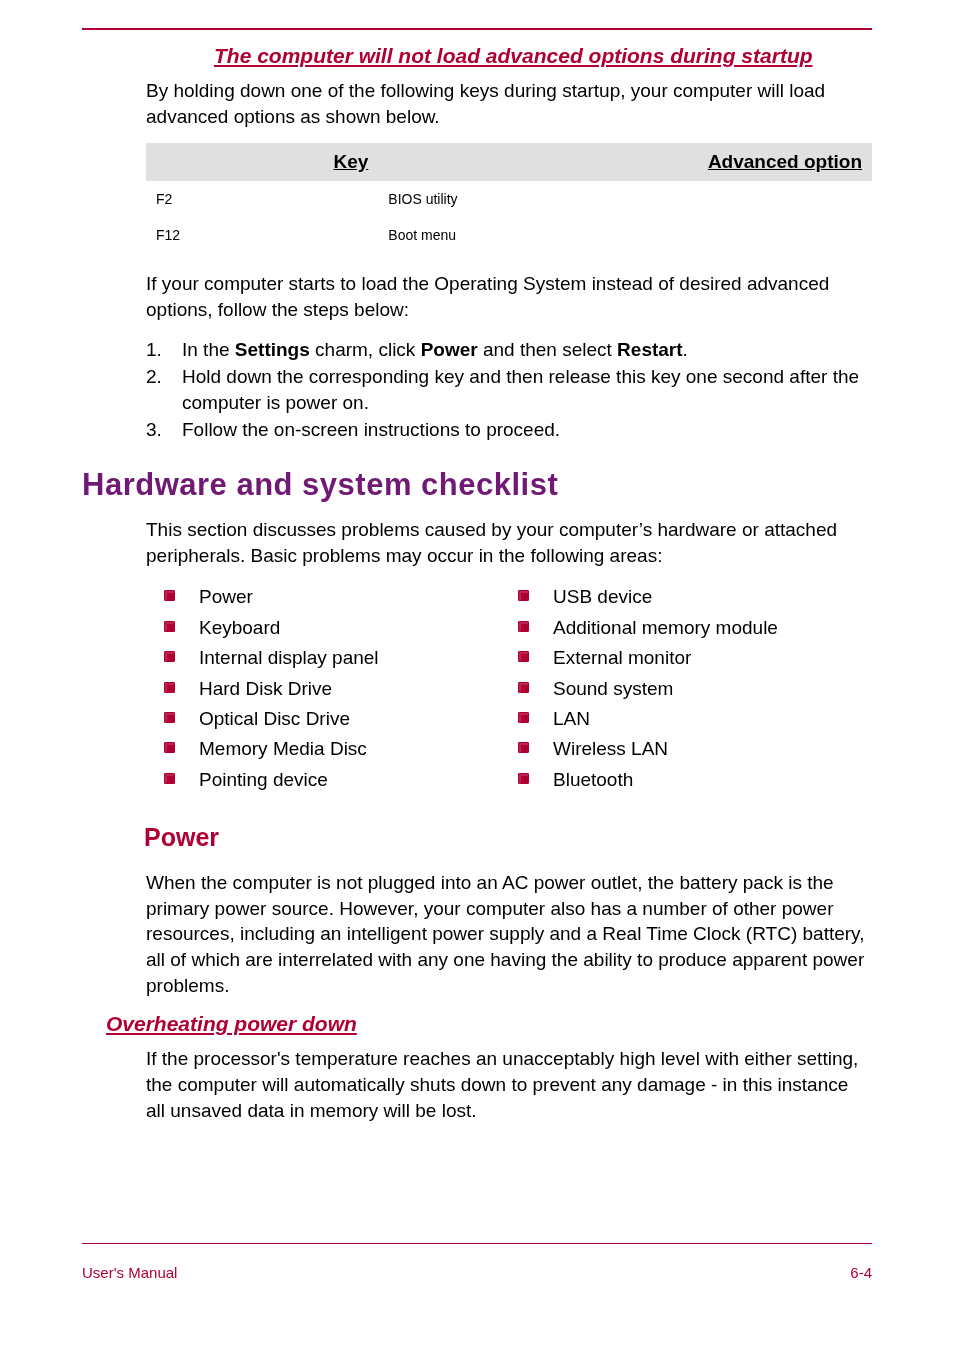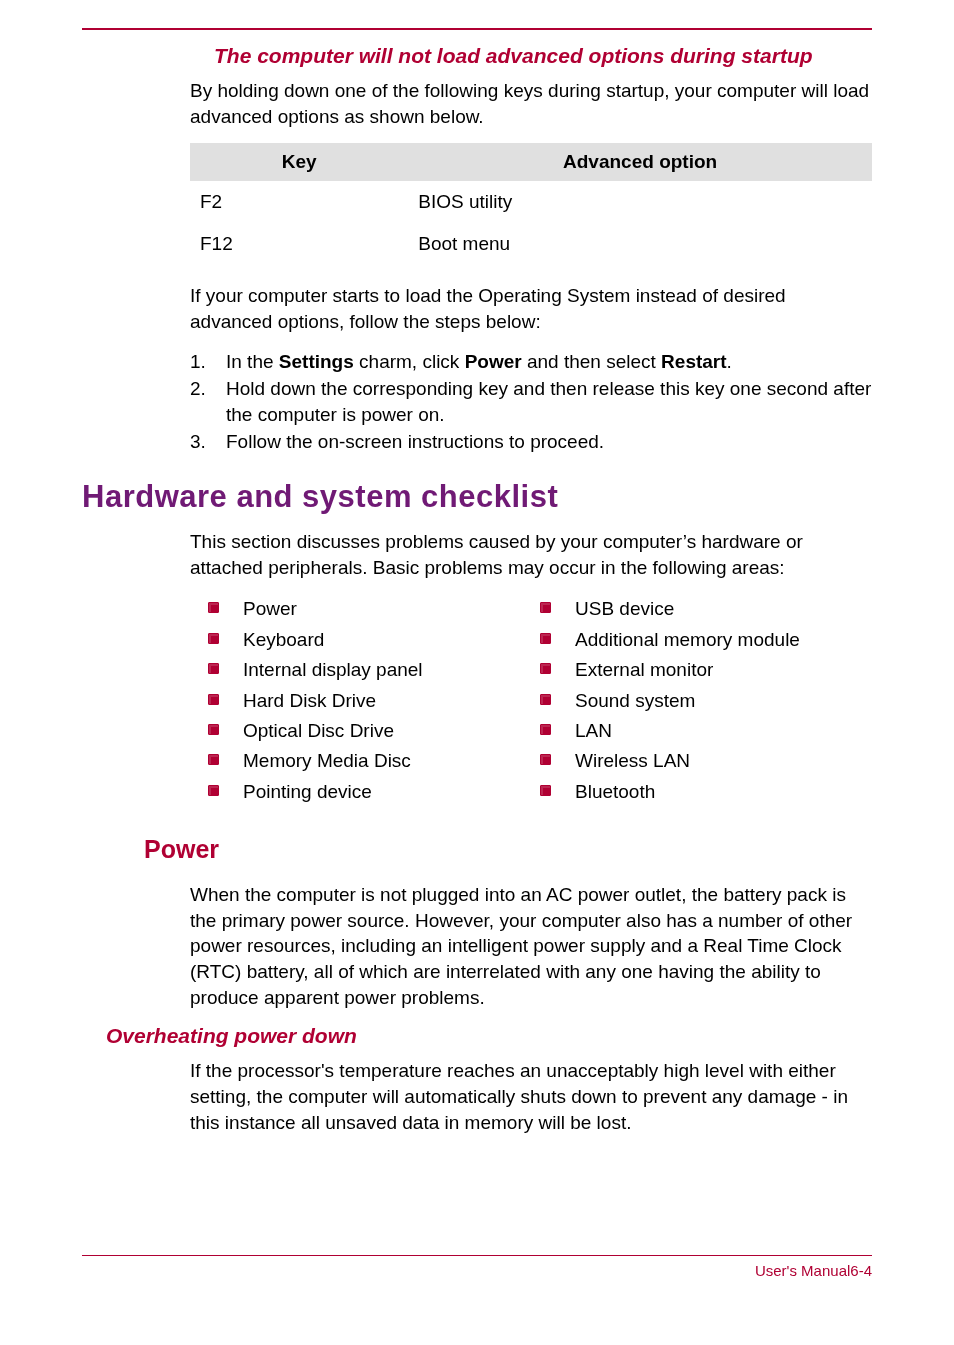--- a/index.html
+++ b/index.html
@@ -1,37 +1,37 @@
 <!DOCTYPE html>
 <html><head>
 <meta charset="utf-8">
 <style>
   * { box-sizing: border-box; margin: 0; padding: 0; }
   html, body { width: 954px; background: #fff; font-family: Arial, Helvetica, sans-serif; color: #000; }
   body { padding: 0; }
   .top-rule { border-top: 2px solid #b00033; margin: 28px 82px 0 82px; }
   .content { padding: 14px 82px 0 82px; }
-  .indent { margin-left: 108px; }
+  .indent { margin-left: 64px; }
   .h3-red { font-family: Arial, Helvetica, sans-serif; font-weight: bold; font-style: italic; color: #b00033; font-size: 21px; margin-bottom: 10px; }
-  .h3-red.indent2 { margin-left: 132px; }
+  .h3-red.indent2 { margin-left: 132px; text-decoration: underline; }
   .para { font-size: 19px; line-height: 1.35; margin-bottom: 14px; }
   .table { width: 100%; border-collapse: collapse; margin-bottom: 18px; }
-  .table th { background: #e0e0e0; text-align: center; font-weight: bold; padding: 8px 10px; font-size: 19px; }
-  .table td { padding: 10px 10px; font-size: 19px; vertical-align: top; }
+  .table th { background: #e0e0e0; text-align: right; font-weight: bold; padding: 8px 10px; font-size: 19px; text-decoration: underline; }
+  .table td { padding: 10px 10px; font-size: 14px; vertical-align: top; }
   .ol { margin-left: 0; padding-left: 0; list-style: none; margin-bottom: 24px; }
   .ol li { font-size: 19px; line-height: 1.35; display: flex; margin-bottom: 2px; }
   .ol li .num { width: 36px; flex-shrink: 0; }
   .h1-red { font-family: Arial, Helvetica, sans-serif; font-weight: 900; color: #701a75; font-size: 31px; margin-bottom: 14px; margin-left: 0; letter-spacing: 0.5px; }
   .two-col { display: flex; margin-left: 18px; margin-bottom: 28px; }
   .col { flex: 1; }
   .ul { list-style: none; padding: 0; margin: 0; }
   .ul li { display: flex; align-items: flex-start; font-size: 19px; line-height: 1.6; }
   .ul li .sq { width: 11px; height: 11px; border: 1px solid #b00033; background: #b00033; margin-top: 8px; margin-right: 24px; flex-shrink: 0; border-radius: 1px; box-shadow: inset 2px 2px 0 rgba(255,255,255,0.15); }
   .h2-red { font-family: Arial, Helvetica, sans-serif; font-weight: 900; color: #b00033; font-size: 25px; margin-left: 62px; margin-bottom: 18px; }
-  .footer { position: relative; margin: 120px 82px 0 82px; border-top: 1px solid #b00033; padding-top: 6px; display: flex; justify-content: flex-end; font-size: 15px; color: #b00033; }
+  .footer { position: relative; margin: 120px 82px 0 82px; border-top: 1px solid #b00033; padding-top: 20px; display: flex; justify-content: space-between; font-size: 15px; color: #b00033; }
 </style>
 </head>
 <body>
 
 <div class="top-rule"></div>
 
 <div class="content">
 
   <div class="h3-red indent2">The computer will not load advanced options during startup</div>
 

